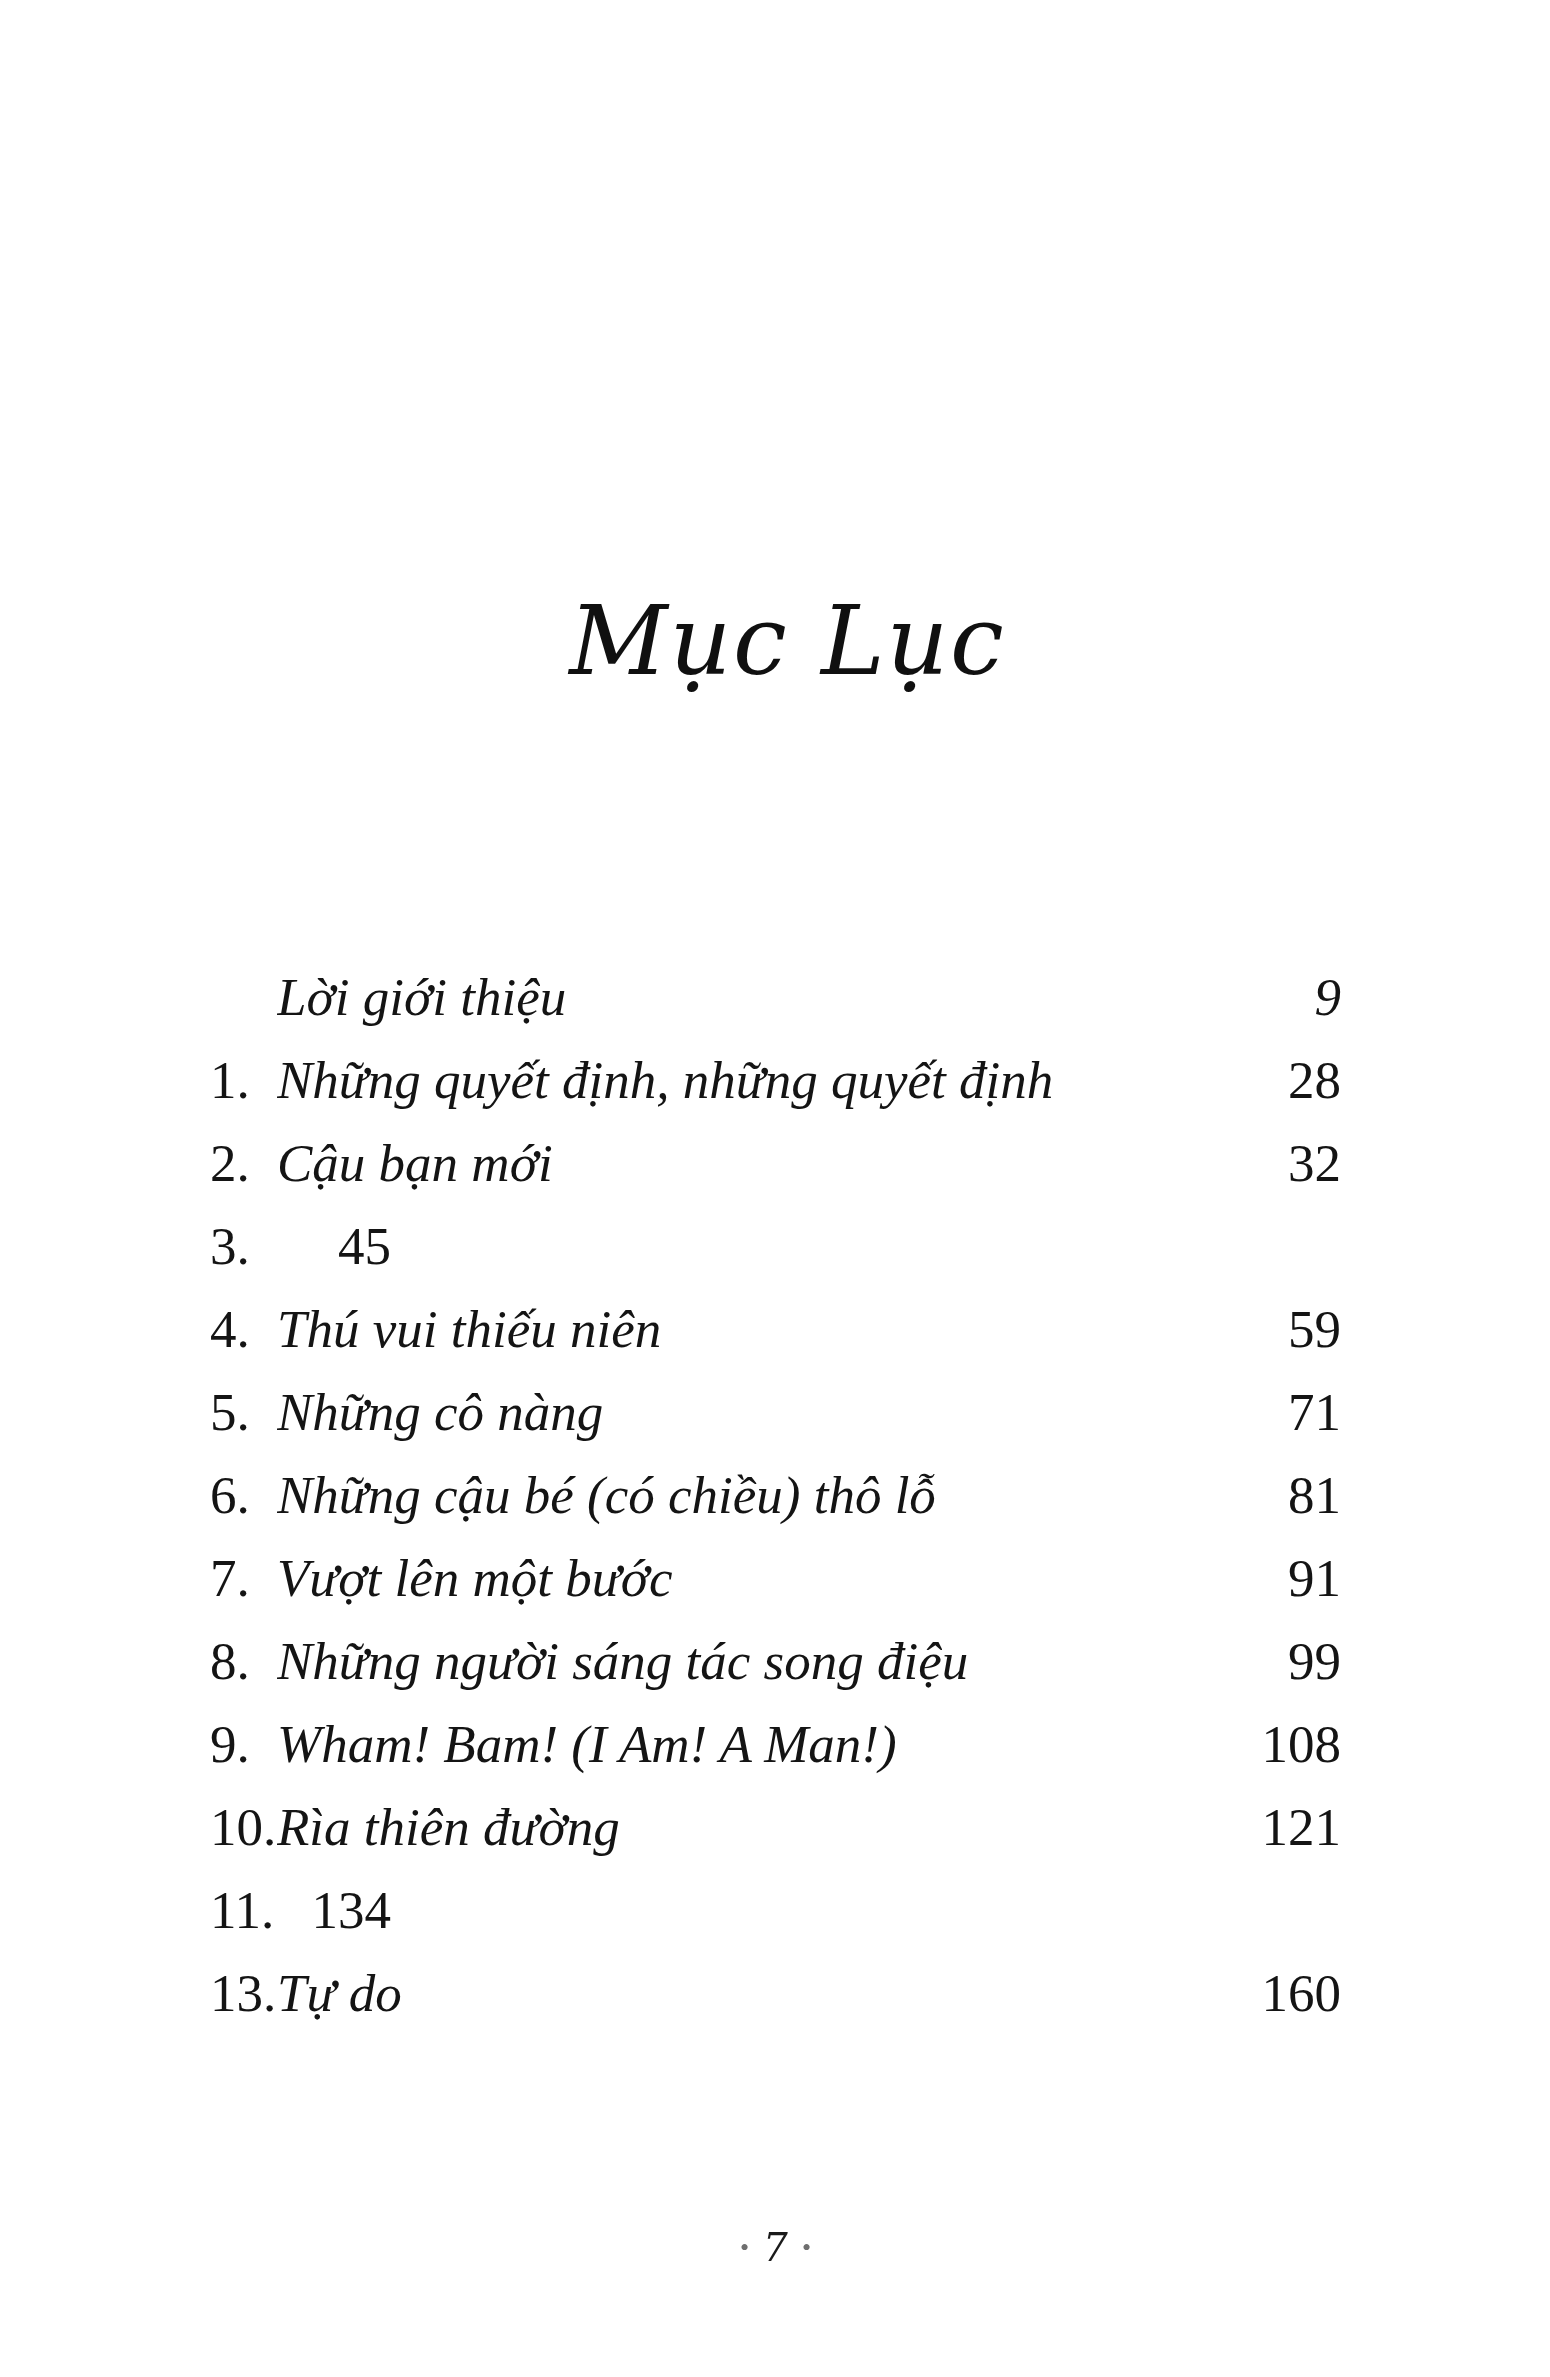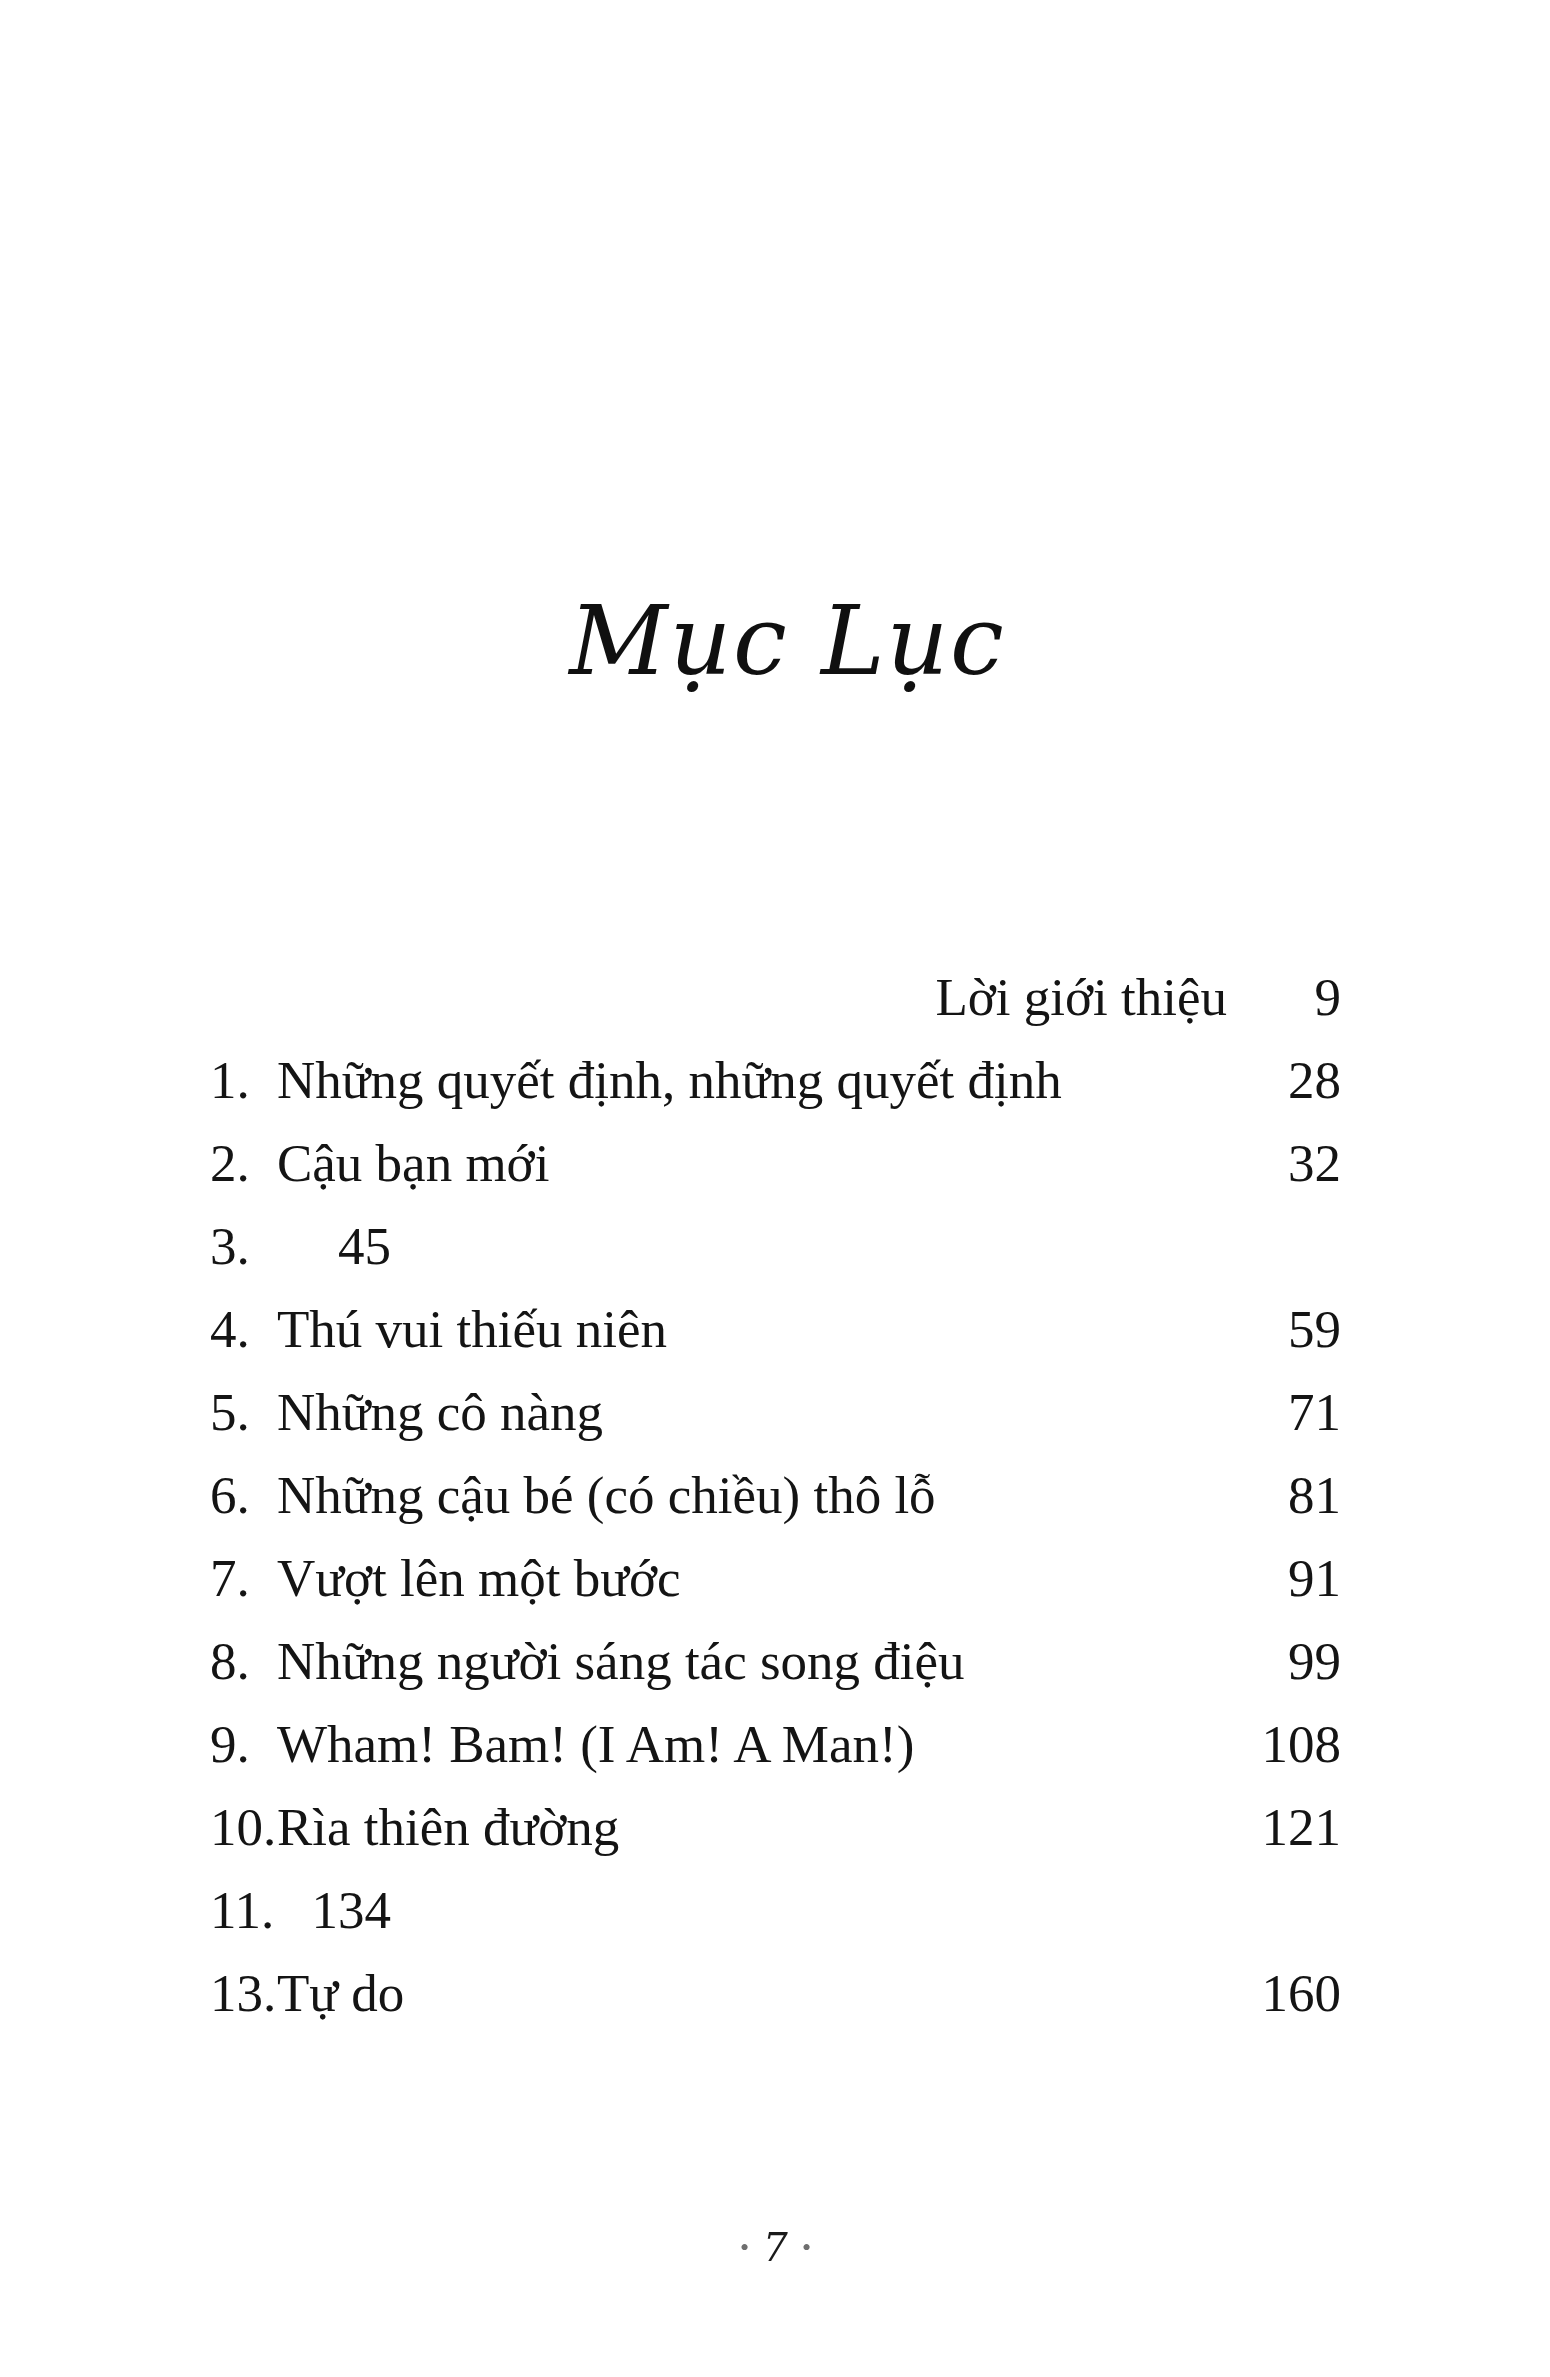--- a/index.html
+++ b/index.html
@@ -45,29 +45,30 @@
     white-space: nowrap;
   }
   .toc-row .num {
     flex: none;
     width: 67px;
     text-align: left;
   }
   .toc-row .label {
     flex: 1 1 auto;
     overflow: hidden;
+    font-style: italic;
   }
   .toc-row .pagenum {
     flex: none;
     min-width: 114px;
     text-align: right;
   }
   .toc-row.intro .label,
   .toc-row.intro .pagenum {
-    text-align: right;
+    font-style: italic;
   }
   .page-footer {
     position: absolute;
     top: 2221px;
     left: 0;
     width: 100%;
     text-align: center;
     font-size: 39px;
     line-height: 53px;
     color: #1a1a1a;

